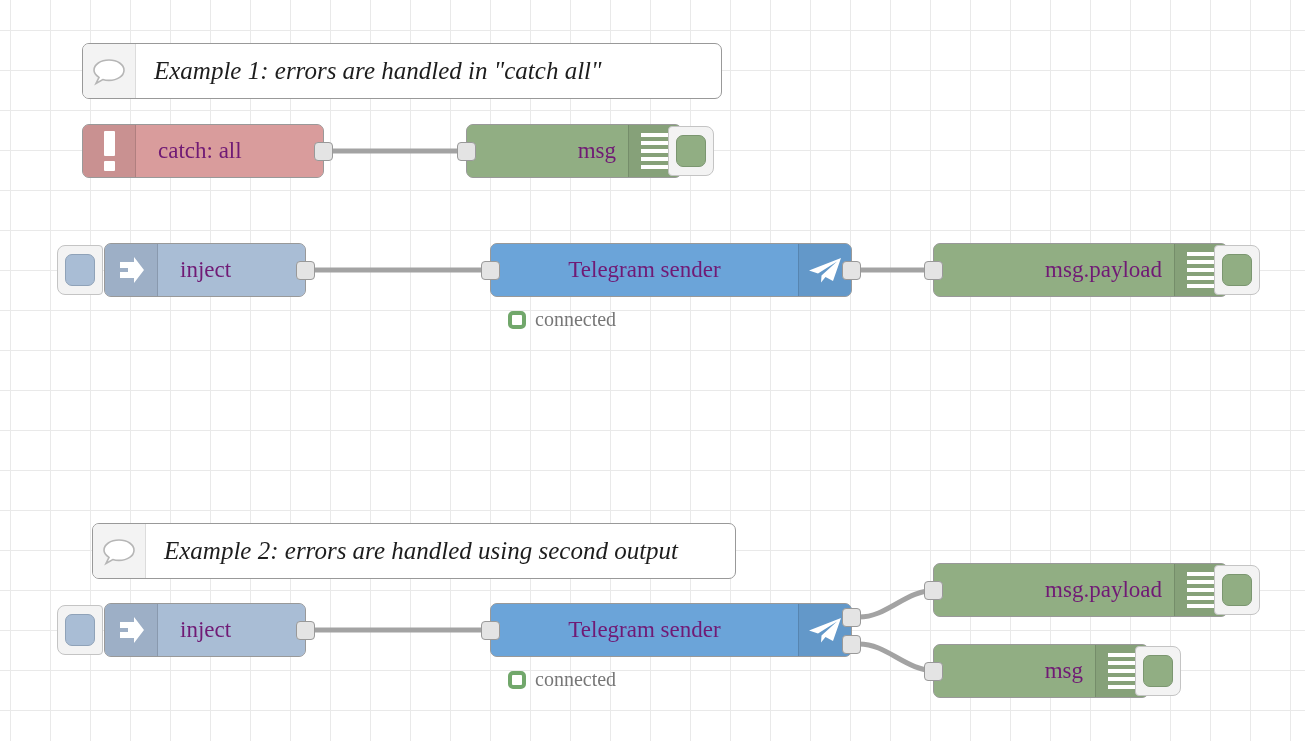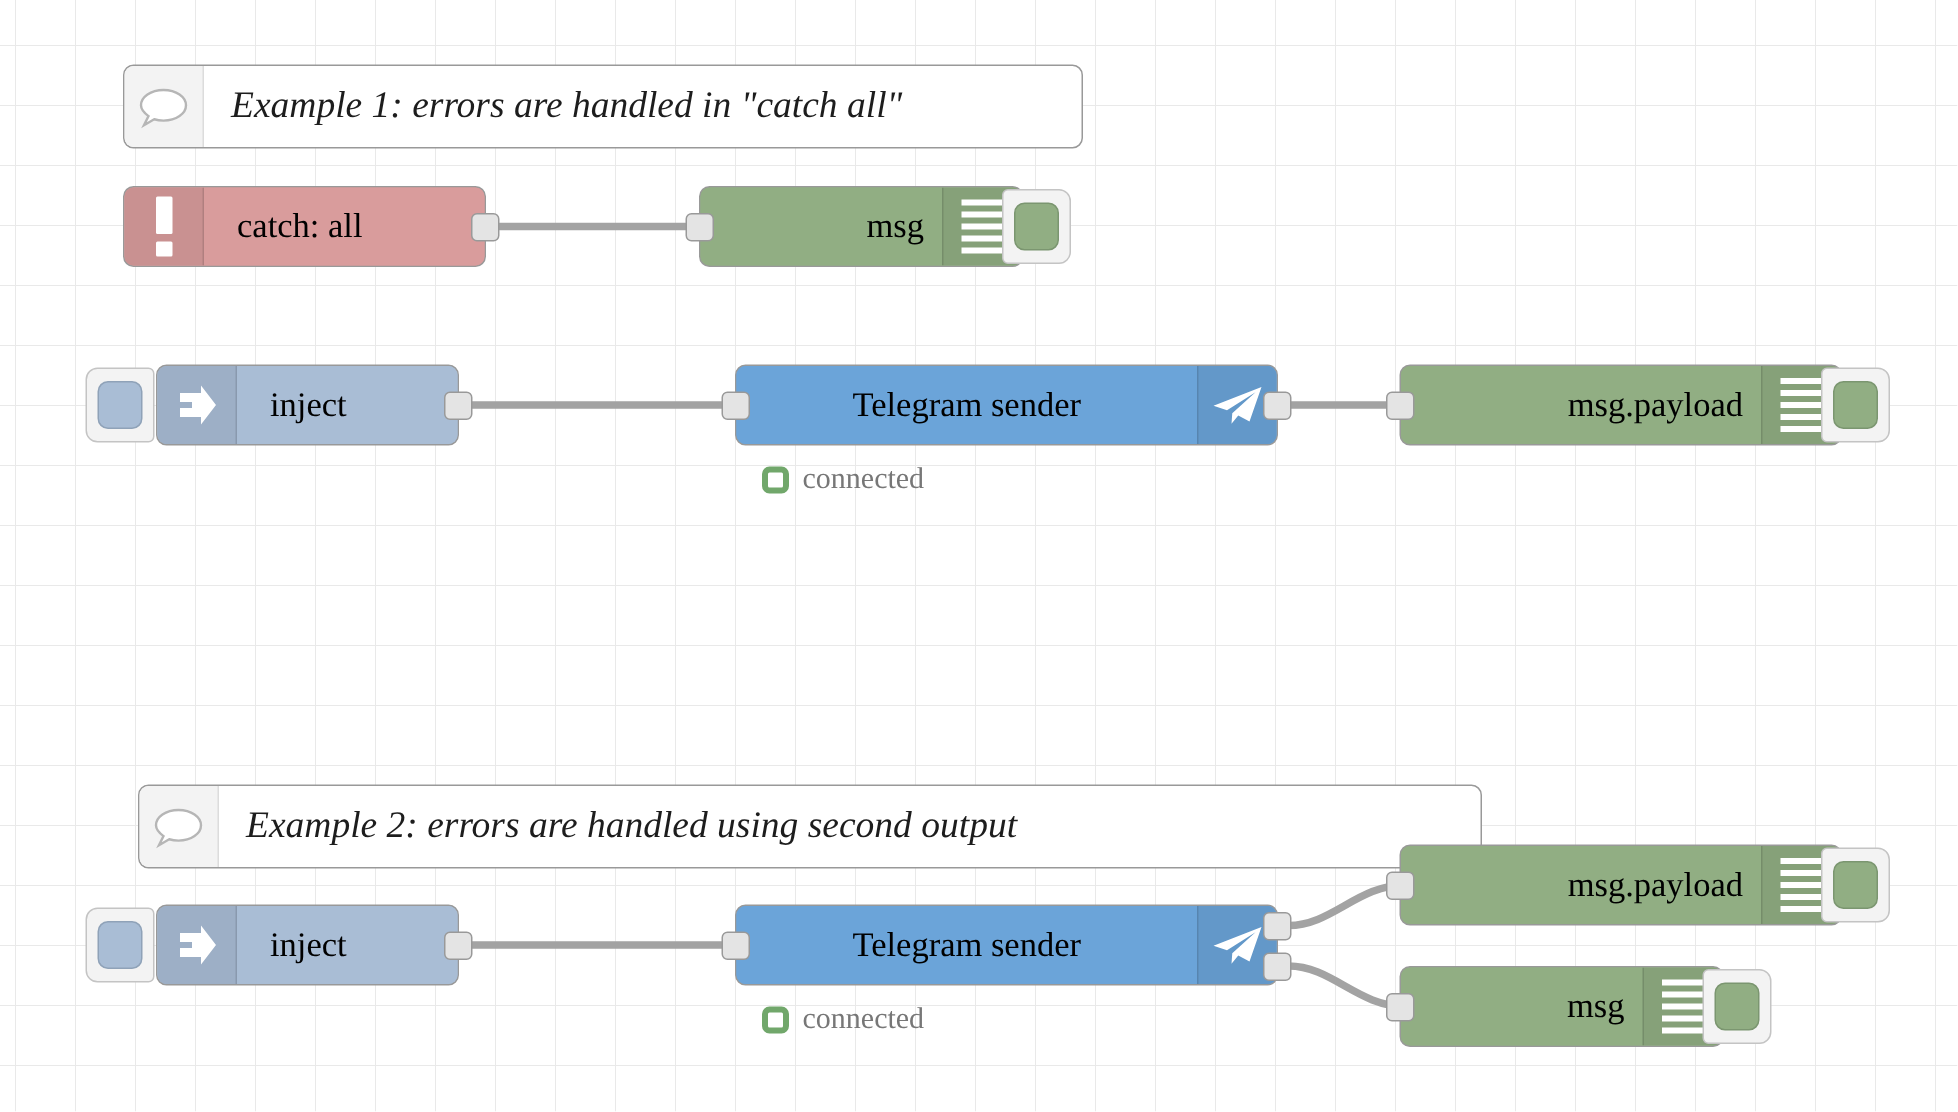--- a/index.html
+++ b/index.html
@@ -59,21 +59,21 @@
   }
   .icon-box.left {
     border-right: 1px solid rgba(0,0,0,0.12);
   }
   .node-label {
     flex: 1 1 auto;
     display: flex;
     align-items: center;
     justify-content: center;
     font-size: 23px;
-    color: #000000;
+    color: #701a75;
     white-space: nowrap;
     padding: 0 12px;
   }
   .node-label.right-align { justify-content: flex-end; }
   .node-label.left-align { justify-content: flex-start; padding-left: 22px; }
 
   
   .port {
     position: absolute;
     width: 19px;
@@ -309,21 +309,21 @@
             <i></i>
         </span>
       </div>
     </div>
     <div class="port" style="left:-10px; top:17px;"></div>
   </div>
   <div class="debug-btn" style="left:1214px; top:245px;">
     <div class="debug-btn-inner"></div>
   </div>
 
-  <div class="comment" style="left:92px; top:523px; width:896px; height:56px;justify-content:center;">
+  <div class="comment" style="left:92px; top:523px; width:644px; height:56px;justify-content:center;">
     <div class="icon-box left">
       <svg width="36" height="30" viewBox="0 0 36 30">
         <path d="M18 4 C26.5 4 33 8.6 33 14.2 C33 19.8 26.5 24.4 18 24.4 C15.8 24.4 13.7 24.1 11.8 23.5 L5 27.5 L8 21.4 C5.4 19.5 3 17.1 3 14.2 C3 8.6 9.5 4 18 4 Z" fill="#ffffff" stroke="#b6b6b6" stroke-width="1.6"></path>
       </svg>
     </div>
     <div class="comment-text">Example 2: errors are handled using second output</div>
   </div>
 
   <div class="inject-btn" style="left:57px; top:605px;">
     <div class="inject-btn-inner"></div>

